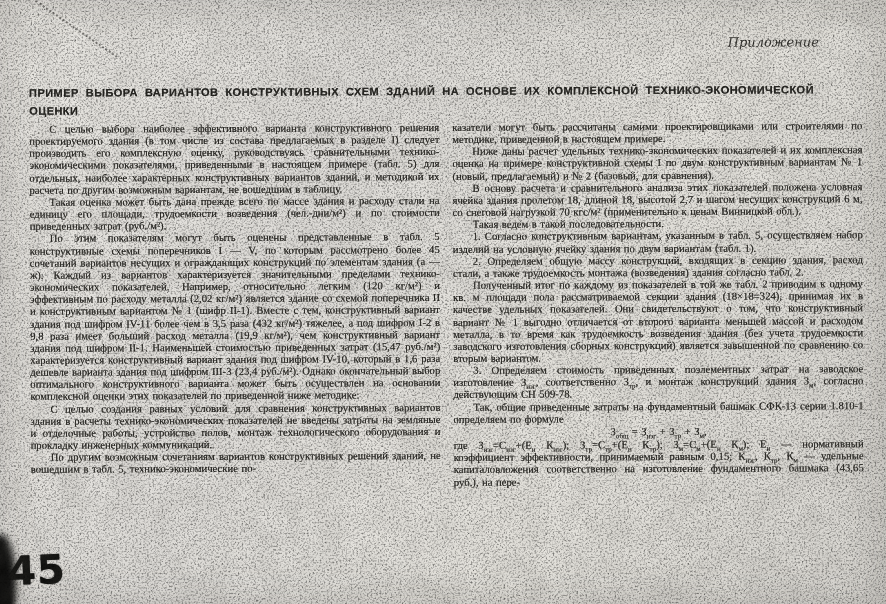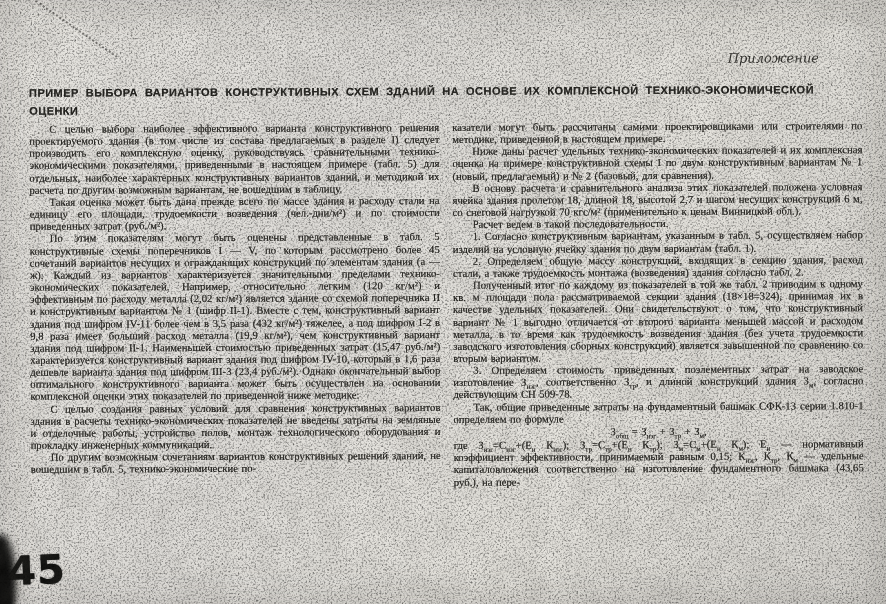--- a/index.html
+++ b/index.html
@@ -7,21 +7,21 @@
     position:relative;
     width:886px;height:604px;
     overflow:hidden;
     background:linear-gradient(115deg,#e9e7e2 0%,#e0deda 35%,#e5e3dd 65%,#d8d6d1 100%);
     box-shadow:inset 0 0 45px rgba(70,64,58,.22);
     font-family:"Liberation Serif",serif;
     color:#2b2a26;
   }
   .content{position:absolute;inset:0;transform:rotate(-0.25deg);}
   .appendix{
-    position:absolute;top:52px;right:66px;
+    position:absolute;top:36px;right:66px;
     font-family:"DejaVu Serif",serif;
     font-style:italic;font-size:13px;color:#34332f;
   }
   .title{
     position:absolute;top:82px;left:30px;width:786px;
     font-family:"Liberation Sans",sans-serif;
     font-weight:700;font-size:11px;line-height:18px;
     letter-spacing:.45px;word-spacing:3.5px;color:#252420;
     text-shadow:0 0 .5px rgba(0,0,0,.55);
   }
@@ -87,25 +87,25 @@
           <p><span>С целью выбора наиболее эффективного варианта конструктивного решения проектируемого здания (в том числе из состава предлагаемых в разделе I) следует производить его комплексную оценку, руководствуясь сравнительными технико-экономическими показателями, приведенными в настоящем примере (табл. 5) для отдельных, наиболее характерных конструктивных вариантов зданий, и методикой их расчета по другим возможным вариантам, не вошедшим в таблицу.</span></p>
           <p><span>Такая оценка может быть дана прежде всего по массе здания и расходу стали на единицу его площади, трудоемкости возведения (чел.-дни/м²) и по стоимости приведенных затрат (руб./м²).</span></p>
           <p><span>По этим показателям могут быть оценены представленные в табл. 5 конструктивные схемы поперечников I — V, по которым рассмотрено более 45 сочетаний вариантов несущих и ограждающих конструкций по элементам здания (а — ж). Каждый из вариантов характеризуется значительными пределами технико-экономических показателей. Например, относительно легким (120 кг/м²) и эффективным по расходу металла (2,02 кг/м²) является здание со схемой поперечника II и конструктивным вариантом № 1 (шифр II-1). Вместе с тем, конструктивный вариант здания под шифром IV-11 более чем в 3,5 раза (432 кг/м²) тяжелее, а под шифром I-2 в 9,8 раза имеет больший расход металла (19,9 кг/м²), чем конструктивный вариант здания под шифром II-1. Наименьшей стоимостью приведенных затрат (15,47 руб./м²) характеризуется конструктивный вариант здания под шифром IV-10, который в 1,6 раза дешевле варианта здания под шифром III-3 (23,4 руб./м²). Однако окончательный выбор оптимального конструктивного варианта может быть осуществлен на основании комплексной оценки этих показателей по приведенной ниже методике:</span></p>
           <p><span>С целью создания равных условий для сравнения конструктивных вариантов здания в расчеты технико-экономических показателей не введены затраты на земляные и отделочные работы, устройство полов, монтаж технологического оборудования и прокладку инженерных коммуникаций.</span></p>
           <p><span>По другим возможным сочетаниям вариантов конструктивных решений зданий, не вошедшим в табл. 5, технико-экономические по-</span></p>
         </div>
       <div class="col" lang="ru">
           <p class="noindent"><span>казатели могут быть рассчитаны самими проектировщиками или строителями по методике, приведенной в настоящем примере.</span></p>
           <p><span>Ниже даны расчет удельных технико-экономических показателей и их комплексная оценка на примере конструктивной схемы I по двум конструктивным вариантам № 1 (новый, предлагаемый) и № 2 (базовый, для сравнения).</span></p>
           <p><span>В основу расчета и сравнительного анализа этих показателей положена условная ячейка здания пролетом 18, длиной 18, высотой 2,7 и шагом несущих конструкций 6 м, со снеговой нагрузкой 70 кгс/м² (применительно к ценам Винницкой обл.).</span></p>
-          <p><span>Расчет ведем в такой последовательности.</span></p>
+          <p><span>Такая ведем в такой последовательности.</span></p>
           <p><span>1. Согласно конструктивным вариантам, указанным в табл. 5, осуществляем набор изделий на условную ячейку здания по двум вариантам (табл. 1).</span></p>
           <p><span>2. Определяем общую массу конструкций, входящих в секцию здания, расход стали, а также трудоемкость монтажа (возведения) здания согласно табл. 2.</span></p>
           <p><span>Полученный итог по каждому из показателей в той же табл. 2 приводим к одному кв. м площади пола рассматриваемой секции здания (18×18=324), принимая их в качестве удельных показателей. Они свидетельствуют о том, что конструктивный вариант № 1 выгодно отличается от второго варианта меньшей массой и расходом металла, в то время как трудоемкость возведения здания (без учета трудоемкости заводского изготовления сборных конструкций) является завышенной по сравнению со вторым вариантом.</span></p>
-          <p><span>3. Определяем стоимость приведенных поэлементных затрат на заводское изготовление З</span><sub>изг</sub><span>, соответственно З</span><sub>тр</sub><span>, и длиной конструкций здания З</span><sub>м</sub><span>, согласно действующим СН 509-78.</span></p>
+          <p><span>3. Определяем стоимость приведенных поэлементных затрат на заводское изготовление З</span><sub>изг</sub><span>, соответственно З</span><sub>тр</sub><span>, и монтаж конструкций здания З</span><sub>м</sub><span>, согласно действующим СН 509-78.</span></p>
           <p><span>Так, общие приведенные затраты на фундаментный башмак СФК-13 серии 1.810-1 определяем по формуле</span></p>
           <p class="formula"><span>З</span><sub>общ</sub><span> = З</span><sub>изг</sub><span> + З</span><sub>тр</sub><span> + З</span><sub>м</sub><span>,</span></p>
           <p class="noindent"><span>где З</span><sub>изг</sub><span>=С</span><sub>изг</sub><span>+(Е</span><sub>н</sub><span> К</span><sub>изг</sub><span>); З</span><sub>тр</sub><span>=С</span><sub>тр</sub><span>+(Е</span><sub>н</sub><span> К</span><sub>тр</sub><span>); З</span><sub>м</sub><span>=С</span><sub>м</sub><span>+(Е</span><sub>н</sub><span> К</span><sub>м</sub><span>); Е</span><sub>н</sub><span> — нормативный коэффициент эффективности, принимаемый равным 0,15; К</span><sub>изг</sub><span>, К</span><sub>тр</sub><span>, К</span><sub>м</sub><span> — удельные капиталовложения соответственно на изготовление фундаментного башмака (43,65 руб.), на пере-</span></p>
         </div>
     </div>
   </div>
 
   <div class="blob"></div>
   <div class="blob2"></div>
 

